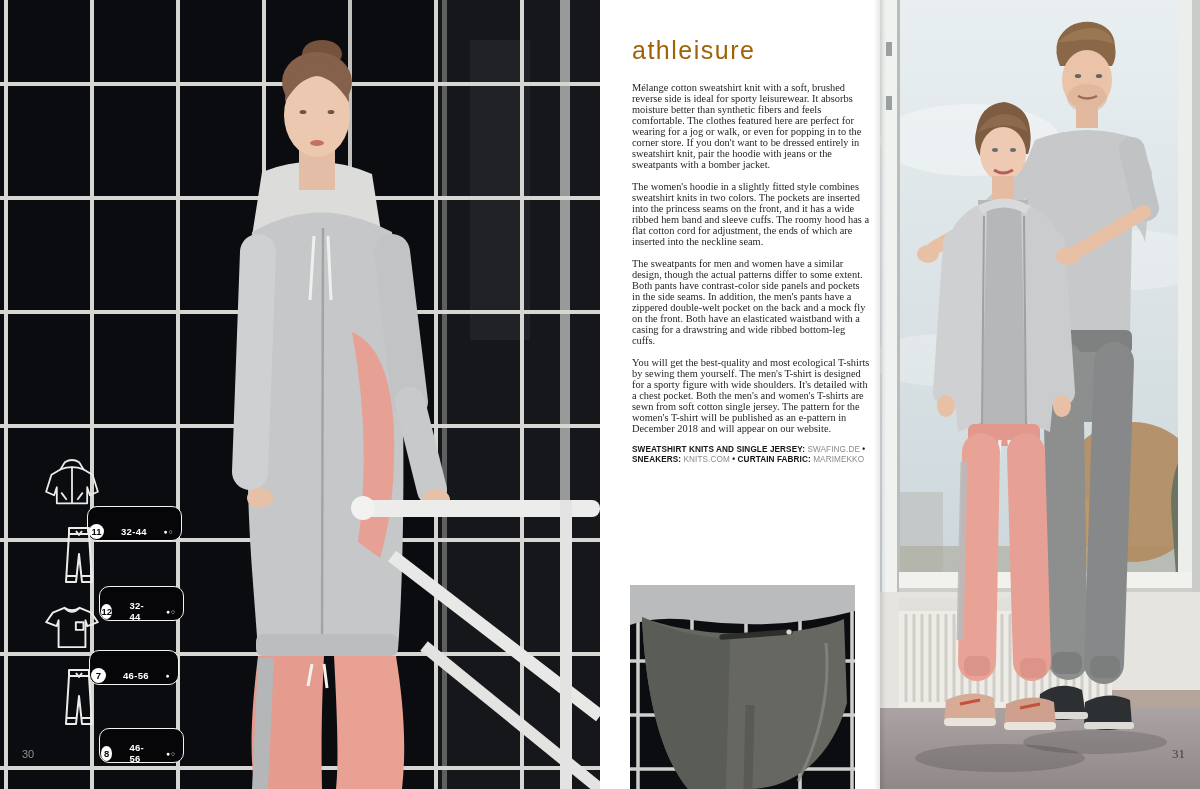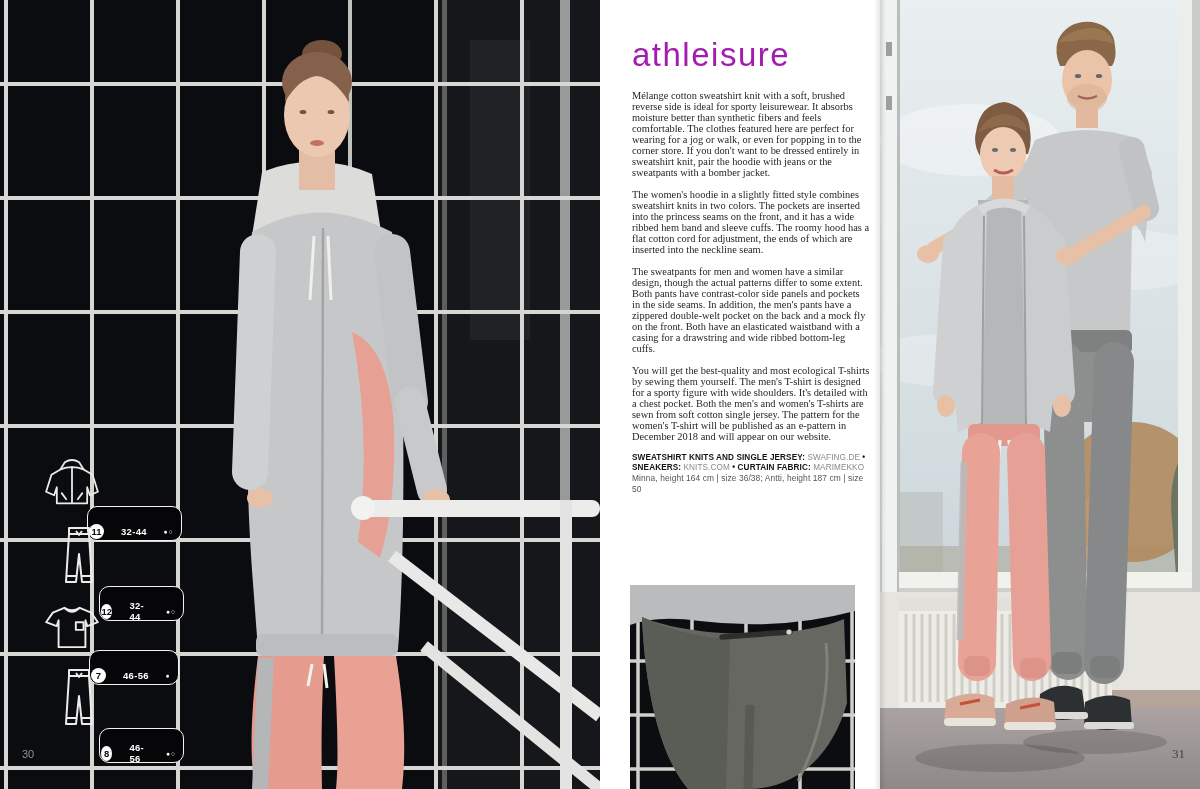--- a/index.html
+++ b/index.html
@@ -22,21 +22,21 @@
   .pattern-size{color:#fff;font-size:9.5px;font-weight:bold;letter-spacing:.3px;}
   .pattern-dots{color:#fff;font-size:6.5px;letter-spacing:1px;}
   .pattern-icon{display:block;}
   
   #page-num-left{position:absolute;left:22px;top:748px;color:#8f8f8f;font-size:11px;}
   #page-num-right{position:absolute;left:1172px;top:746px;color:#44403c;
     font-family:"Liberation Serif",serif;font-size:13px;}
   
   #text-col{position:absolute;left:600px;top:0;width:280px;height:789px;background:#fff;
     box-sizing:border-box;padding:38px 14px 0 32px;}
-  #title-line1{color:#a21caf;font-size:33px;font-weight:400;letter-spacing:1.5px;line-height:1;}
+  #title-line1{color:#a16207;font-size:25px;font-weight:400;letter-spacing:1.5px;line-height:1;}
   #title-line2{color:#9c2160;font-size:35px;font-weight:100;letter-spacing:8px;line-height:1.05;}
   #article-paragraphs{margin-top:19px;width:238px;}
   #article-paragraphs p{margin:0 0 11px 0;font-family:"Liberation Serif",serif;
     font-size:10.4px;line-height:11px;color:#262626;}
   #credits-block{margin-top:6px;width:238px;}
   .credit-line{font-size:8.2px;line-height:10px;letter-spacing:.1px;}
   .cr-label{font-weight:bold;color:#141414;}
   .cr-value{color:#8a8a8a;}
   .cr-sep{color:#141414;font-weight:bold;}
   .cr-plain{color:#555;font-size:8.4px;}
@@ -180,21 +180,20 @@
     <div id="title-line1">athleisure</div>
     <div id="article-paragraphs">
         <p>Mélange cotton sweatshirt knit with a soft, brushed reverse side is ideal for sporty leisurewear. It absorbs moisture better than synthetic fibers and feels comfortable. The clothes featured here are perfect for wearing for a jog or walk, or even for popping in to the corner store. If you don't want to be dressed entirely in sweatshirt knit, pair the hoodie with jeans or the sweatpants with a bomber jacket.</p>
         <p>The women's hoodie in a slightly fitted style combines sweatshirt knits in two colors. The pockets are inserted into the princess seams on the front, and it has a wide ribbed hem band and sleeve cuffs. The roomy hood has a flat cotton cord for adjustment, the ends of which are inserted into the neckline seam.</p>
         <p>The sweatpants for men and women have a similar design, though the actual patterns differ to some extent. Both pants have contrast-color side panels and pockets in the side seams. In addition, the men's pants have a zippered double-welt pocket on the back and a mock fly on the front. Both have an elasticated waistband with a casing for a drawstring and wide ribbed bottom-leg cuffs.</p>
         <p>You will get the best-quality and most ecological T-shirts by sewing them yourself. The men's T-shirt is designed for a sporty figure with wide shoulders. It's detailed with a chest pocket. Both the men's and women's T-shirts are sewn from soft cotton single jersey. The pattern for the women's T-shirt will be published as an e-pattern in December 2018 and will appear on our website.</p>
       </div>
     <div id="credits-block">
         <div class="credit-line"><span class="cr-label">SWEATSHIRT KNITS AND SINGLE JERSEY:</span><span class="cr-value"> SWAFING.DE</span><span class="cr-sep"> •</span></div>
         <div class="credit-line"><span class="cr-label">SNEAKERS:</span><span class="cr-value"> KNITS.COM</span><span class="cr-sep"> • </span><span class="cr-label">CURTAIN FABRIC:</span><span class="cr-value"> MARIMEKKO</span></div>
-        <div class="credit-line"><span class="cr-plain">Minna, height 164 cm | size 36/38; Antti, height 187 cm | size 50</span></div>
       </div>
   </div>
 
   <svg id="detail-photo" class="photo-abs" width="225" height="204" viewBox="0 0 225 204">
     <rect width="225" height="204" fill="#0c0d10"></rect>
     <g stroke="#cfcfcb" stroke-width="3.5">
       <line x1="8" y1="0" x2="8" y2="204"></line>
         <line x1="62" y1="0" x2="62" y2="204"></line>
       <line x1="116" y1="0" x2="116" y2="204"></line>
         <line x1="170" y1="0" x2="170" y2="204"></line>

